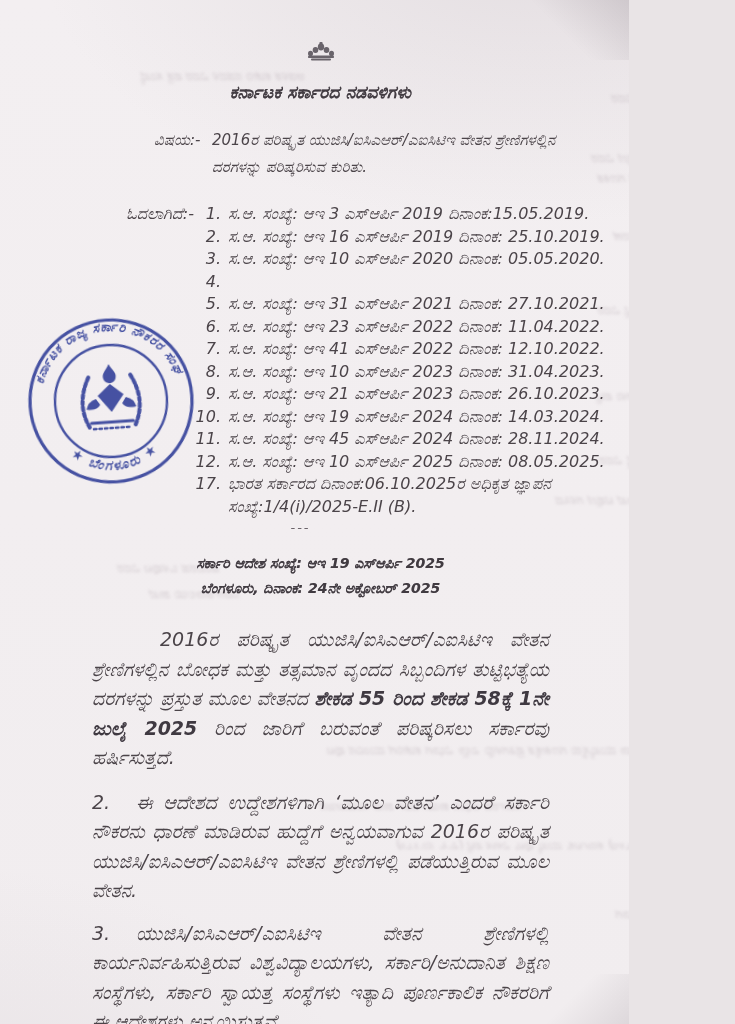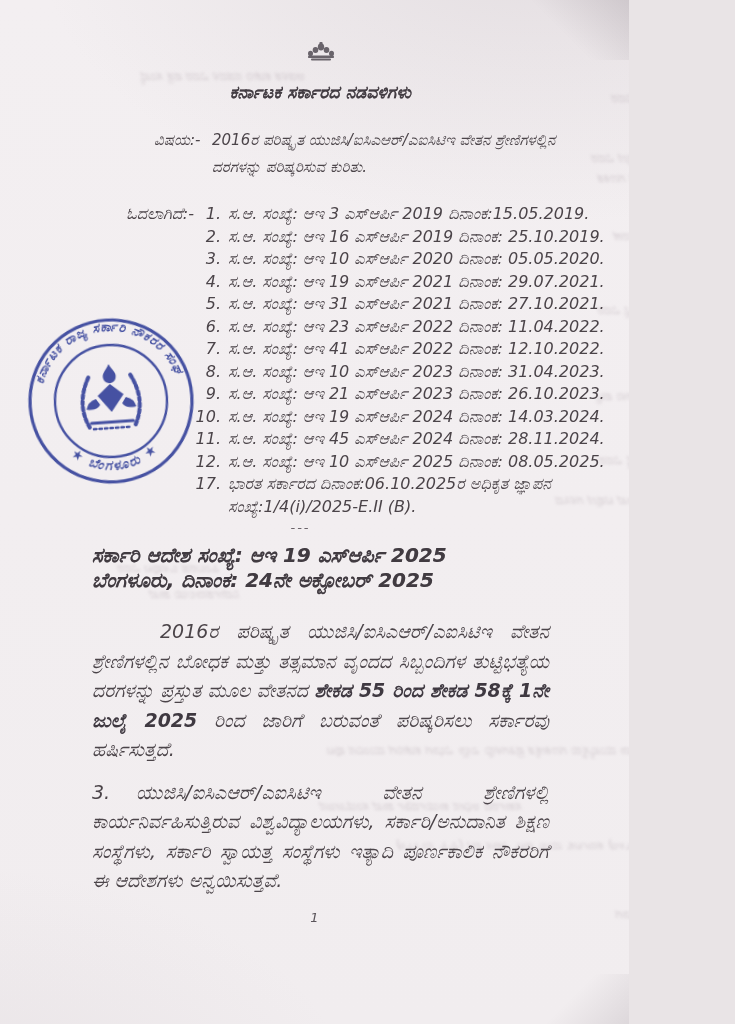--- a/index.html
+++ b/index.html
@@ -77,26 +77,26 @@
   .separator {
     text-align: center;
     font-size: 13px;
     letter-spacing: 2px;
     color: #6b646a;
     margin-top: 2px;
     padding-right: 40px;
   }
 
   .order-head {
-    text-align: left;
+    text-align: center;
     font-weight: bold;
-    font-size: 20px;
+    font-size: 14px;
     line-height: 25px;
     color: #413b41;
-    margin-top: 8px;
+    margin-top: 16px;
     text-shadow: 0 0 .5px rgba(65,55,65,.5);
   }
 
   .para {
     font-size: 19px;
     line-height: 29.5px;
     text-align: justify;
     margin-top: 24px;
   }
   .para.first { text-indent: 68px; }
@@ -199,21 +199,20 @@
         <div class="read-item">
             <span class="num">2.</span>
             <span class="txt">ಸ.ಆ. ಸಂಖ್ಯೆ: ಆಇ 16 ಎಸ್ಆರ್ಪಿ 2019 ದಿನಾಂಕ: 25.10.2019.</span>
           </div>
         <div class="read-item">
             <span class="num">3.</span>
             <span class="txt">ಸ.ಆ. ಸಂಖ್ಯೆ: ಆಇ 10 ಎಸ್ಆರ್ಪಿ 2020 ದಿನಾಂಕ: 05.05.2020.</span>
           </div>
         <div class="read-item">
             <span class="num">4.</span>
-            <span class="txt">ಸ.ಆ. ಸಂಖ್ಯೆ: ಆಇ 19 ಎಸ್ಆರ್ಪಿ 2021  ದಿನಾಂಕ: 29.07.2021.</span>
           </div>
         <div class="read-item">
             <span class="num">5.</span>
             <span class="txt">ಸ.ಆ. ಸಂಖ್ಯೆ: ಆಇ 31 ಎಸ್ಆರ್ಪಿ 2021 ದಿನಾಂಕ: 27.10.2021.</span>
           </div>
         <div class="read-item">
             <span class="num">6.</span>
             <span class="txt">ಸ.ಆ. ಸಂಖ್ಯೆ: ಆಇ 23 ಎಸ್ಆರ್ಪಿ 2022 ದಿನಾಂಕ: 11.04.2022.</span>
           </div>
         <div class="read-item">
@@ -249,20 +248,21 @@
 
     <div class="separator">---</div>
 
     <div class="order-head">
       <div>ಸರ್ಕಾರಿ ಆದೇಶ ಸಂಖ್ಯೆ: ಆಇ 19 ಎಸ್ಆರ್ಪಿ 2025</div>
       <div>ಬೆಂಗಳೂರು, ದಿನಾಂಕ: 24ನೇ ಅಕ್ಟೋಬರ್ 2025</div>
     </div>
 
     <div class="para first"><span>2016ರ ಪರಿಷ್ಕೃತ ಯುಜಿಸಿ/ಐಸಿಎಆರ್/ಎಐಸಿಟಿಇ ವೇತನ ಶ್ರೇಣಿಗಳಲ್ಲಿನ ಬೋಧಕ ಮತ್ತು ತತ್ಸಮಾನ ವೃಂದದ ಸಿಬ್ಬಂದಿಗಳ ತುಟ್ಟಿಭತ್ಯೆಯ ದರಗಳನ್ನು ಪ್ರಸ್ತುತ ಮೂಲ ವೇತನದ </span><b>ಶೇಕಡ 55 ರಿಂದ ಶೇಕಡ 58ಕ್ಕೆ 1ನೇ ಜುಲೈ 2025</b><span> ರಿಂದ ಜಾರಿಗೆ ಬರುವಂತೆ ಪರಿಷ್ಕರಿಸಲು ಸರ್ಕಾರವು ಹರ್ಷಿಸುತ್ತದೆ.</span></div>
 
+    <div class="para p2"><span class="pnum">2.</span><span>ಈ ಆದೇಶದ ಉದ್ದೇಶಗಳಿಗಾಗಿ ‘ಮೂಲ ವೇತನ’ ಎಂದರೆ ಸರ್ಕಾರಿ ನೌಕರನು ಧಾರಣೆ ಮಾಡಿರುವ ಹುದ್ದೆಗೆ ಅನ್ವಯವಾಗುವ 2016ರ ಪರಿಷ್ಕೃತ ಯುಜಿಸಿ/ಐಸಿಎಆರ್/ಎಐಸಿಟಿಇ ವೇತನ ಶ್ರೇಣಿಗಳಲ್ಲಿ ಪಡೆಯುತ್ತಿರುವ ಮೂಲ ವೇತನ.</span></div>
 
     <div class="para p3"><span class="pnum">3.</span><span>ಯುಜಿಸಿ/ಐಸಿಎಆರ್/ಎಐಸಿಟಿಇ ವೇತನ ಶ್ರೇಣಿಗಳಲ್ಲಿ ಕಾರ್ಯನಿರ್ವಹಿಸುತ್ತಿರುವ ವಿಶ್ವವಿದ್ಯಾಲಯಗಳು, ಸರ್ಕಾರಿ/ಅನುದಾನಿತ ಶಿಕ್ಷಣ ಸಂಸ್ಥೆಗಳು, ಸರ್ಕಾರಿ ಸ್ವಾಯತ್ತ ಸಂಸ್ಥೆಗಳು ಇತ್ಯಾದಿ ಪೂರ್ಣಕಾಲಿಕ ನೌಕರರಿಗೆ ಈ ಆದೇಶಗಳು ಅನ್ವಯಿಸುತ್ತವೆ.</span></div>
 
     <div class="page-number">1</div>
 
   </div>
 
   <div class="seal">
     <svg width="170" height="170" viewBox="0 0 170 170" aria-hidden="true">
       <defs>

